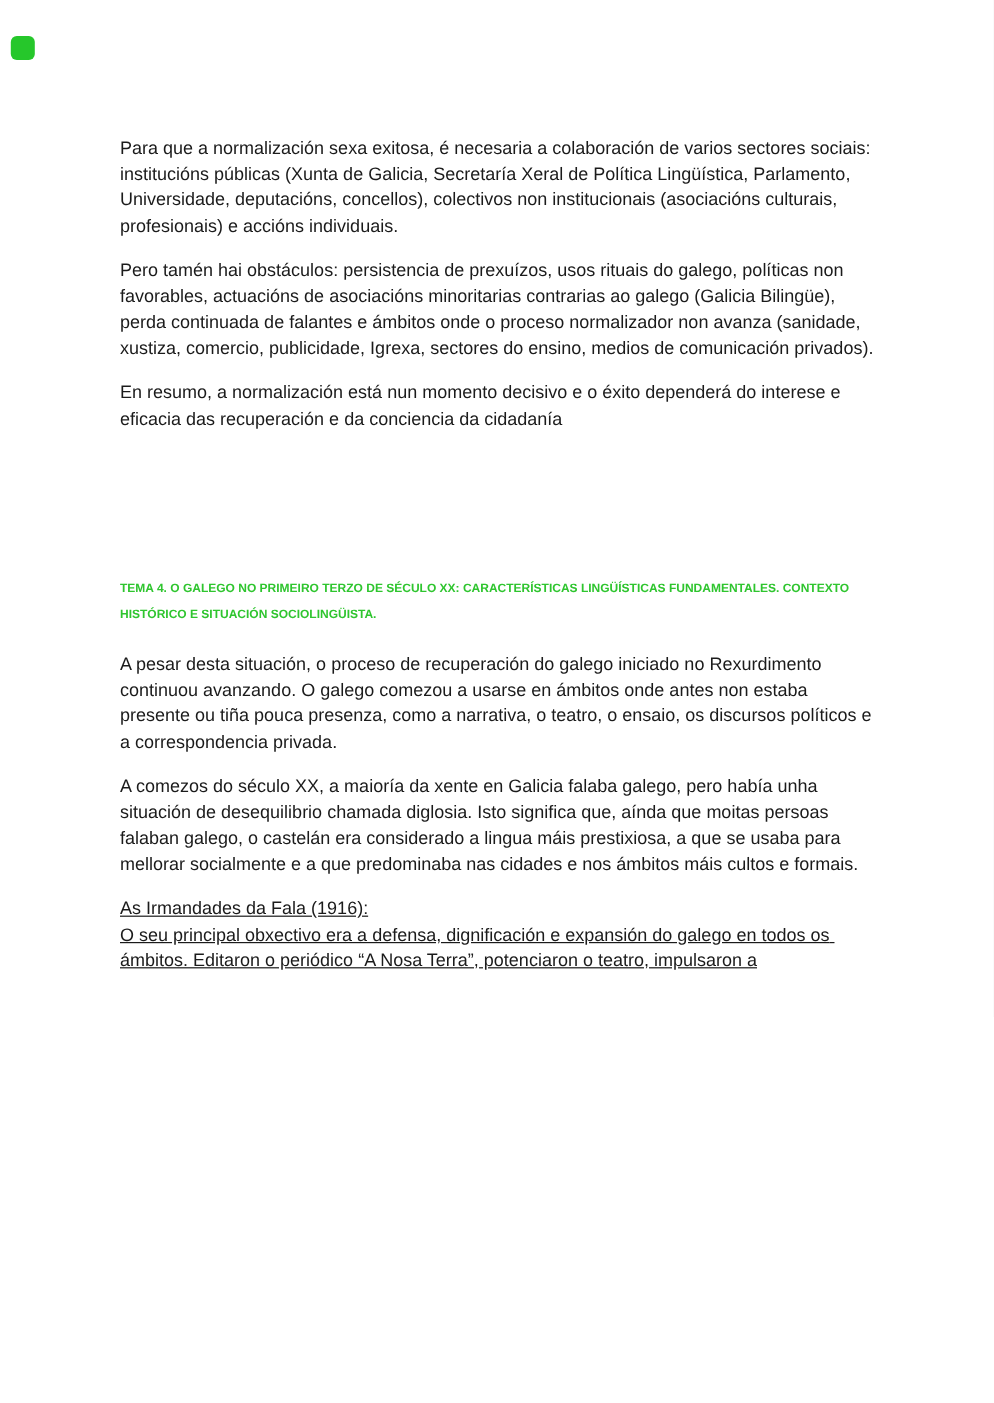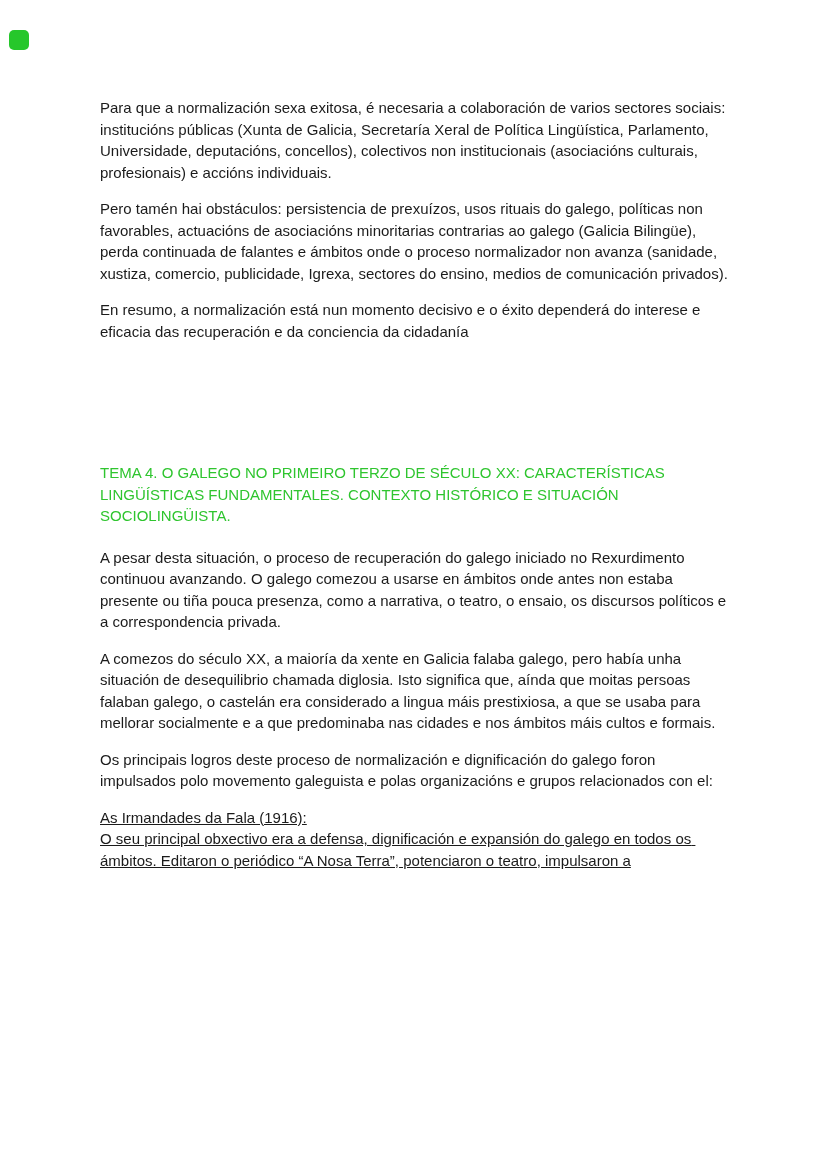--- a/index.html
+++ b/index.html
@@ -34,28 +34,28 @@
     position:absolute;
     left:100px;
     top:0;
     width:634px;
     padding-top:97px;
     color:var(--text);
     font-size:15px;
     line-height:21.5px;
   }
   .content p{
-    margin:0 0 15px 0;
+    margin:16px 0 15px 0;
     white-space:pre-wrap;
   }
   .section-heading{
     margin:120px 0 20px 0;
-    font-size:15px;
+    font-size:10px;
     line-height:21.5px;
-    font-weight:normal;
+    font-weight:bold;
     color:var(--heading);
     white-space:pre-wrap;
   }
   .extra-gap{
     margin-top:35px;
     text-decoration:underline;
   }
 </style>
 </head>
 <body>
@@ -72,19 +72,18 @@
 
 
     <p>En resumo, a normalización está nun momento decisivo e o éxito dependerá do interese e eficacia das recuperación e da conciencia da cidadanía</p>
 
     <h2 class="section-heading">TEMA 4. O GALEGO NO PRIMEIRO TERZO DE SÉCULO XX: CARACTERÍSTICAS LINGÜÍSTICAS FUNDAMENTALES. CONTEXTO HISTÓRICO E SITUACIÓN SOCIOLINGÜISTA.</h2>
 
     <p>A pesar desta situación, o proceso de recuperación do galego iniciado no Rexurdimento continuou avanzando. O galego comezou a usarse en ámbitos onde antes non estaba presente ou tiña pouca presenza, como a narrativa, o teatro, o ensaio, os discursos políticos e a correspondencia privada.</p>
 
     <p>A comezos do século XX, a maioría da xente en Galicia falaba galego, pero había unha situación de desequilibrio chamada diglosia. Isto significa que, aínda que moitas persoas falaban galego, o castelán era considerado a lingua máis prestixiosa, a que se usaba para mellorar socialmente e a que predominaba nas cidades e nos ámbitos máis cultos e formais.</p>
 
-    <p>Os principais logros deste proceso de normalización e dignificación do galego foron impulsados polo movemento galeguista e polas organizacións e grupos relacionados con el:</p>
 
     <p class="extra-gap">As Irmandades da Fala (1916):
 O seu principal obxectivo era a defensa, dignificación e expansión do galego en todos os ámbitos. Editaron o periódico “A Nosa Terra”, potenciaron o teatro, impulsaron a</p>
   </div>
 
 </div>
 
 </body></html>

